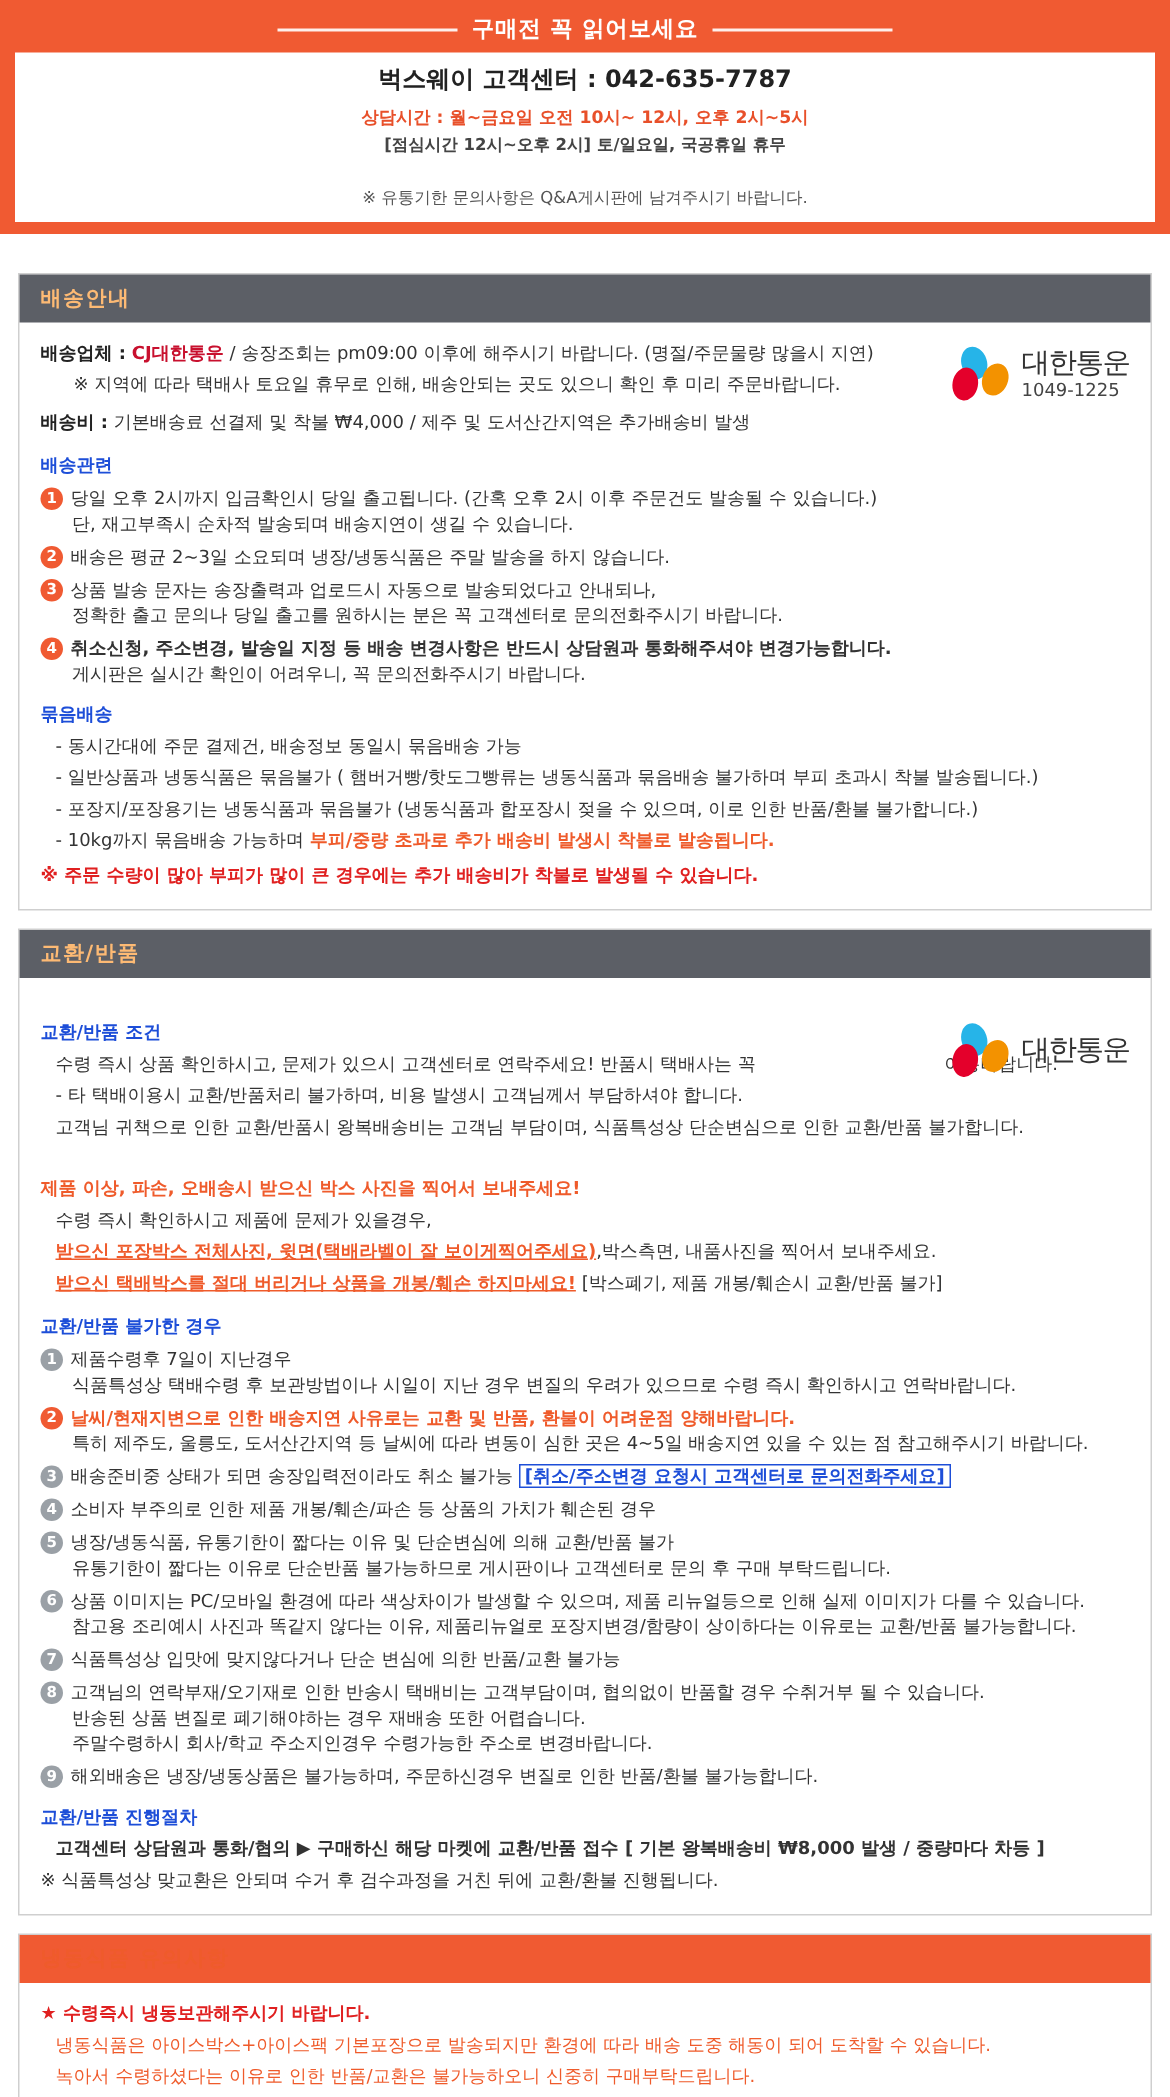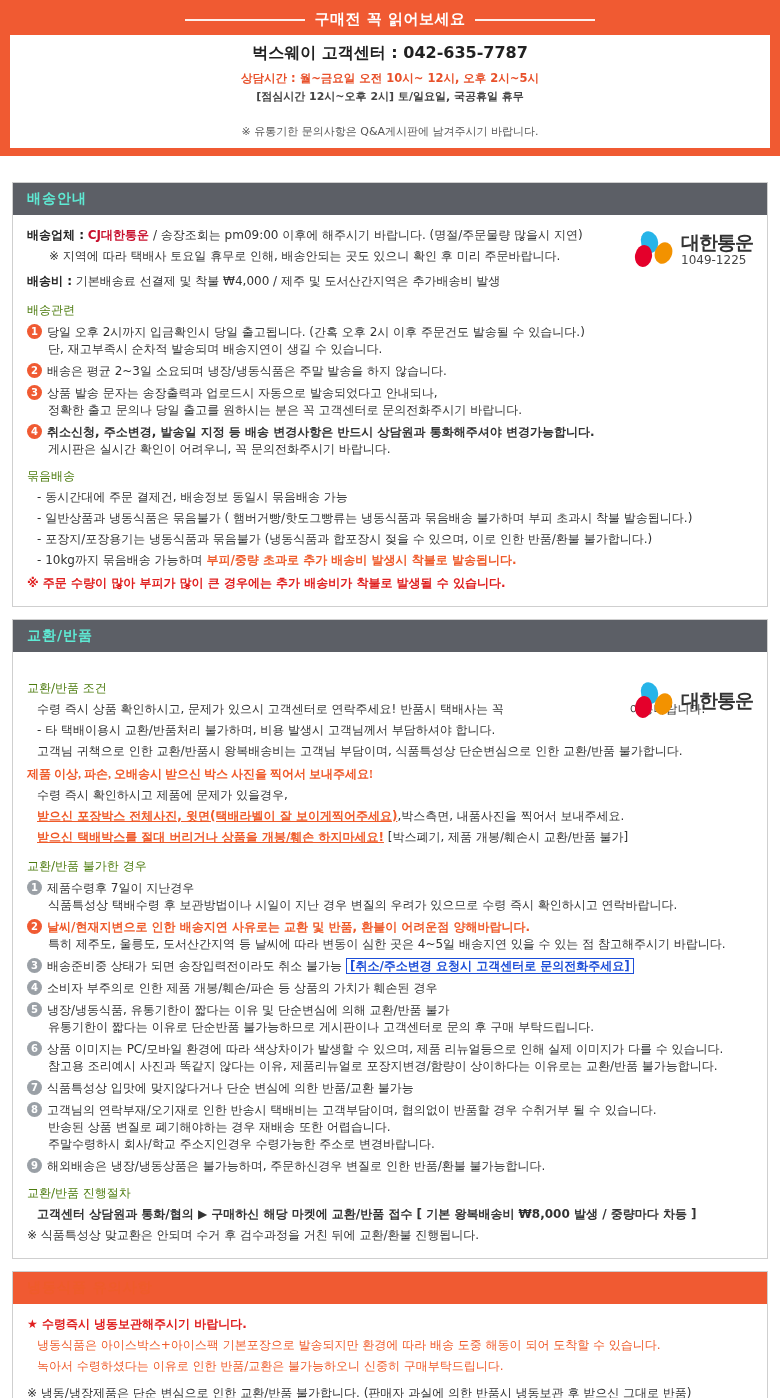--- a/index.html
+++ b/index.html
@@ -35,21 +35,21 @@
   .white-panel .ln3 { font-size: 11px; color:#555; margin-top:20px; }
 
   
   .sec {
     border: 1px solid #cfcfcf;
     margin-top: 12px;
     background:#fff;
   }
   .sec-head {
     background:#5c5f66;
-    color:#5eead4;
+    color:#fdba74;
     font-size: 14px;
     font-weight:bold;
     padding: 7px 14px;
     letter-spacing:1px;
   }
   .sec-head.orange { background:#f05a32; }
   .sec-body { padding: 10px 14px 12px 14px; position:relative; }
 
   .row { line-height:1.75; font-size:12px; color:#333; }
   .b { font-weight:bold; }
@@ -62,38 +62,38 @@
     display:flex; align-items:center; gap:6px;
   }
   .cj-mark { position:relative; width:44px; height:38px; }
   .cj-mark .d1, .cj-mark .d2, .cj-mark .d3 {
     position:absolute; border-radius:50%;
   }
   .cj-mark .d1 { width:17px;height:22px;background:#26b4e8; left:10px; top:0; transform:rotate(-18deg); }
   .cj-mark .d2 { width:17px;height:22px;background:#f39200; left:24px; top:11px; transform:rotate(22deg); }
   .cj-mark .d3 { width:17px;height:22px;background:#e4002b; left:4px; top:14px; transform:rotate(10deg); }
   .cj-txt { line-height:1.15; }
-  .cj-txt .t1 { font-size:19px; font-weight:bold; color:#333; letter-spacing:-1px;}
+  .cj-txt .t1 { font-size:19px; font-weight:normal; color:#333; letter-spacing:-1px;}
   .cj-txt .t2 { font-size:12px; color:#444; letter-spacing:0px;}
 
   .num {
     display:inline-flex; align-items:center; justify-content:center;
     width:15px; height:15px; border-radius:50%;
     background:#f05a32; color:#fff; font-size:10px; font-weight:bold;
     margin-right:5px; vertical-align:1px;
   }
   .num.gray { background:#9aa0a6; }
   .item { margin-top:5px; }
   .item .sub { padding-left:21px; display:block; }
 
-  .sub-title { font-weight:normal; color:#4d7c0f; margin-top:10px; margin-bottom:2px;}
+  .sub-title { font-weight:bold; color:#1d4ed8; margin-top:10px; margin-bottom:2px;}
   .indent { padding-left:10px; }
   .indent2 { padding-left:22px; }
   .mt6 { margin-top:6px; }
-  .mt10 { margin-top:2px;font-family:Liberation Serif, serif; }
+  .mt10 { margin-top:20px; }
   .u { text-decoration: underline; text-align: center; }
   .box-blue { color:#1d4ed8; font-weight:bold; border:1px solid #1d4ed8; padding:0 3px; }
 </style>
 </head>
 <body>
 
 <div class="top-banner">
   <div class="hl">
     <span class="bar"></span>
     <span>구매전 꼭 읽어보세요</span>

